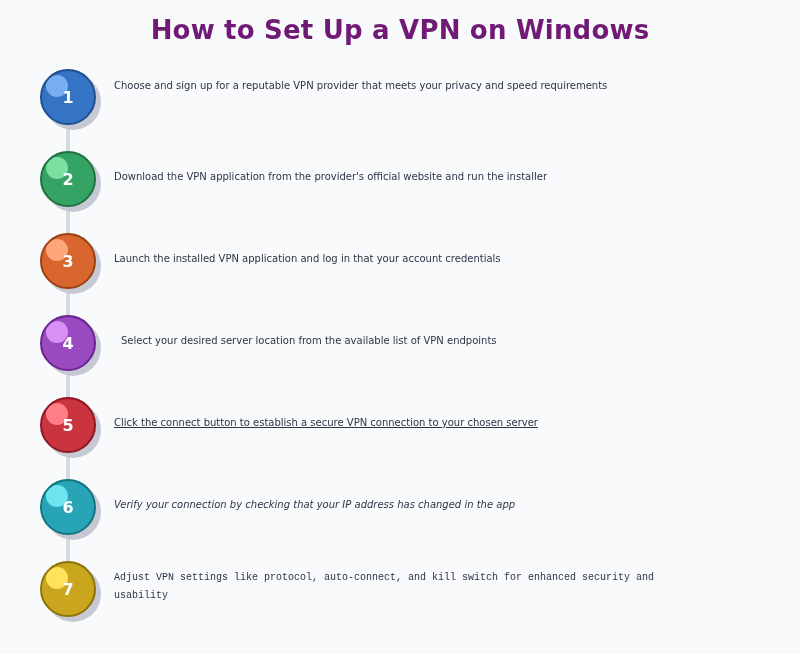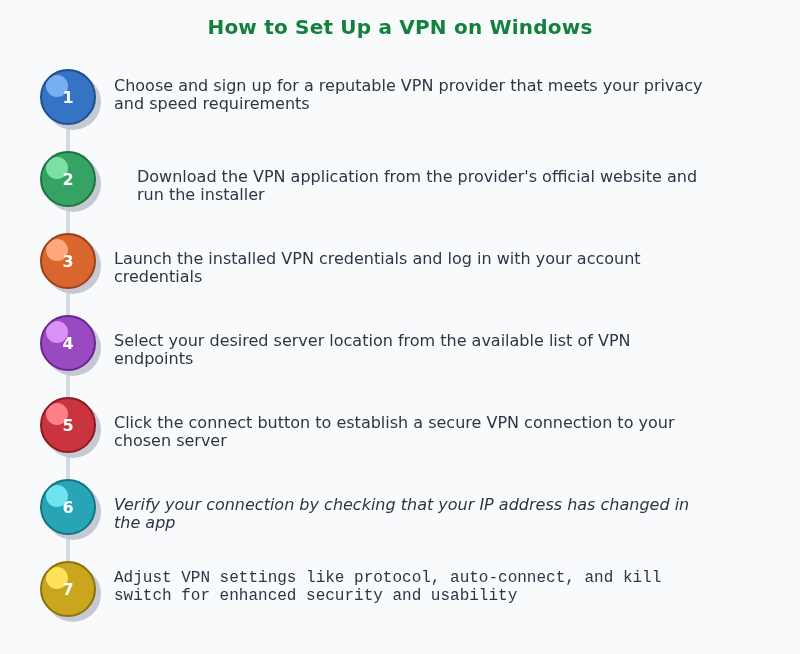--- a/index.html
+++ b/index.html
@@ -6,22 +6,22 @@
   body {
     width: 800px; height: 654px;
     background: #f8fafc;
     font-family: "DejaVu Sans", sans-serif;
     position: relative;
     overflow: hidden;
   }
   .title {
     position: absolute; left: 0; top: 15px; width: 800px;
     text-align: center;
-    font-size: 20px; font-weight: bold;
-    color: #15803d;
+    font-size: 26px; font-weight: bold;
+    color: #701a75;
     letter-spacing: 0.2px;
   }
   .connector {
     position: absolute; left: 66px; top: 97px; width: 4px; height: 492px;
     background: #d5d9e2;
   }
   .step {
     position: absolute; left: 0; width: 800px; height: 82px;
   }
   .circle-wrap {
@@ -44,21 +44,21 @@
   }
   .num {
     position: absolute; left: 0; top: 0; width: 56px; height: 56px;
     line-height: 58px;
     text-align: center;
     font-size: 16px; font-weight: bold;
     color: #ffffff;
   }
   .text {
     position: absolute; left: 114px; width: 590px;
-    font-size: 16px; line-height: 18px;
+    font-size: 10px; line-height: 18px;
     color: #2f3545;
   }
 </style>
 </head>
 <body>
 
 <div class="title">How to Set Up a VPN on Windows</div>
 
 <div class="connector"></div>
 
@@ -74,54 +74,54 @@
 </div>
 
 <div class="step" style="top:138px;">
   <div class="circle-wrap" style="top:13px;">
     <div class="shadow"></div>
     <div class="circle" style="background: rgb(53, 163, 100); border-color: rgb(30, 115, 65);">
       <div class="hl" style="background: rgb(125, 224, 162);"></div>
     </div>
     <div class="num">2</div>
   </div>
-  <div class="text" style="top:30px;margin-left:23px;">Download the VPN application from the provider's official website and run the installer</div>
+  <div class="text" style="top:30px;">Download the VPN application from the provider's official website and run the installer</div>
 </div>
 
 <div class="step" style="top:220px;">
   <div class="circle-wrap" style="top:13px;">
     <div class="shadow"></div>
     <div class="circle" style="background: rgb(217, 101, 47); border-color: rgb(155, 66, 21);">
       <div class="hl" style="background: rgb(255, 167, 122);"></div>
     </div>
     <div class="num">3</div>
   </div>
-  <div class="text" style="top:30px;">Launch the installed VPN credentials and log in with your account credentials</div>
+  <div class="text" style="top:30px;">Launch the installed VPN application and log in that your account credentials</div>
 </div>
 
 <div class="step" style="top:302px;">
   <div class="circle-wrap" style="top:13px;">
     <div class="shadow"></div>
     <div class="circle" style="background: rgb(154, 74, 192); border-color: rgb(106, 37, 144);">
       <div class="hl" style="background: rgb(216, 145, 245);"></div>
     </div>
     <div class="num">4</div>
   </div>
-  <div class="text" style="top:30px;">Select your desired server location from the available list of VPN endpoints</div>
+  <div class="text" style="top:30px;margin-left:7px;">Select your desired server location from the available list of VPN endpoints</div>
 </div>
 
 <div class="step" style="top:384px;">
   <div class="circle-wrap" style="top:13px;">
     <div class="shadow"></div>
     <div class="circle" style="background: rgb(201, 52, 63); border-color: rgb(143, 24, 34);">
       <div class="hl" style="background: rgb(255, 127, 135);"></div>
     </div>
     <div class="num">5</div>
   </div>
-  <div class="text" style="top:30px;">Click the connect button to establish a secure VPN connection to your chosen server</div>
+  <div class="text" style="top:30px;text-decoration:underline;">Click the connect button to establish a secure VPN connection to your chosen server</div>
 </div>
 
 <div class="step" style="top:466px;">
   <div class="circle-wrap" style="top:13px;">
     <div class="shadow"></div>
     <div class="circle" style="background: rgb(39, 164, 181); border-color: rgb(21, 116, 130);">
       <div class="hl" style="background: rgb(110, 228, 240);"></div>
     </div>
     <div class="num">6</div>
   </div>

